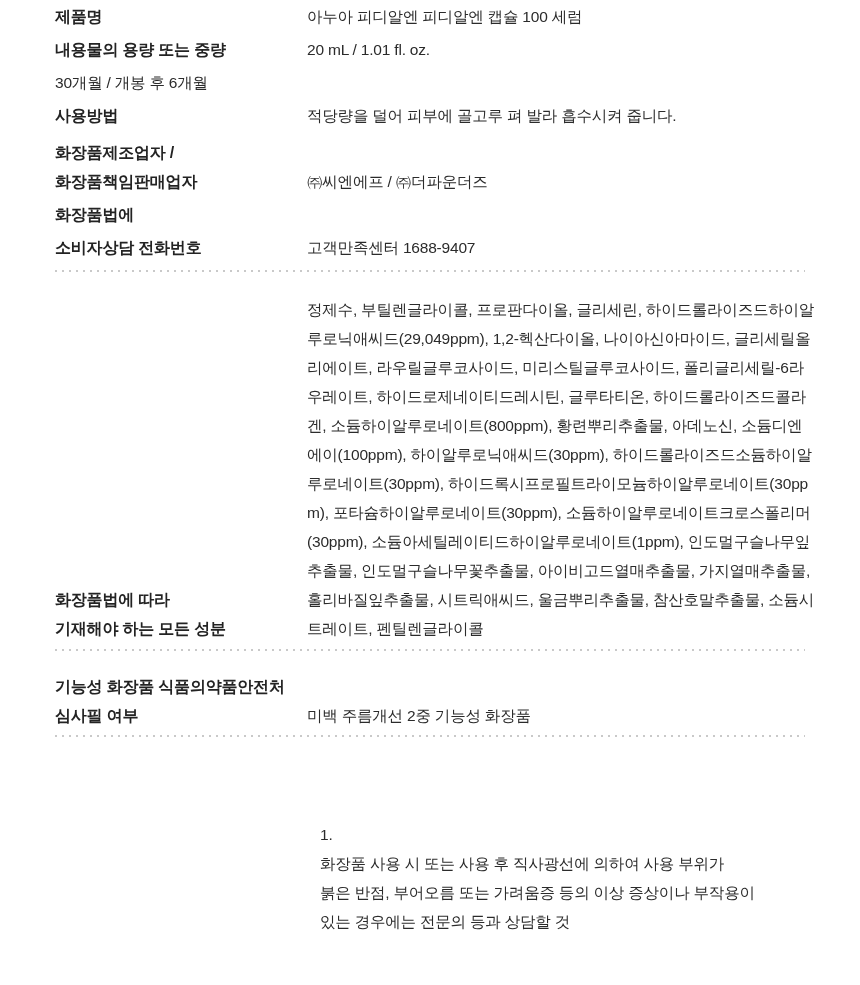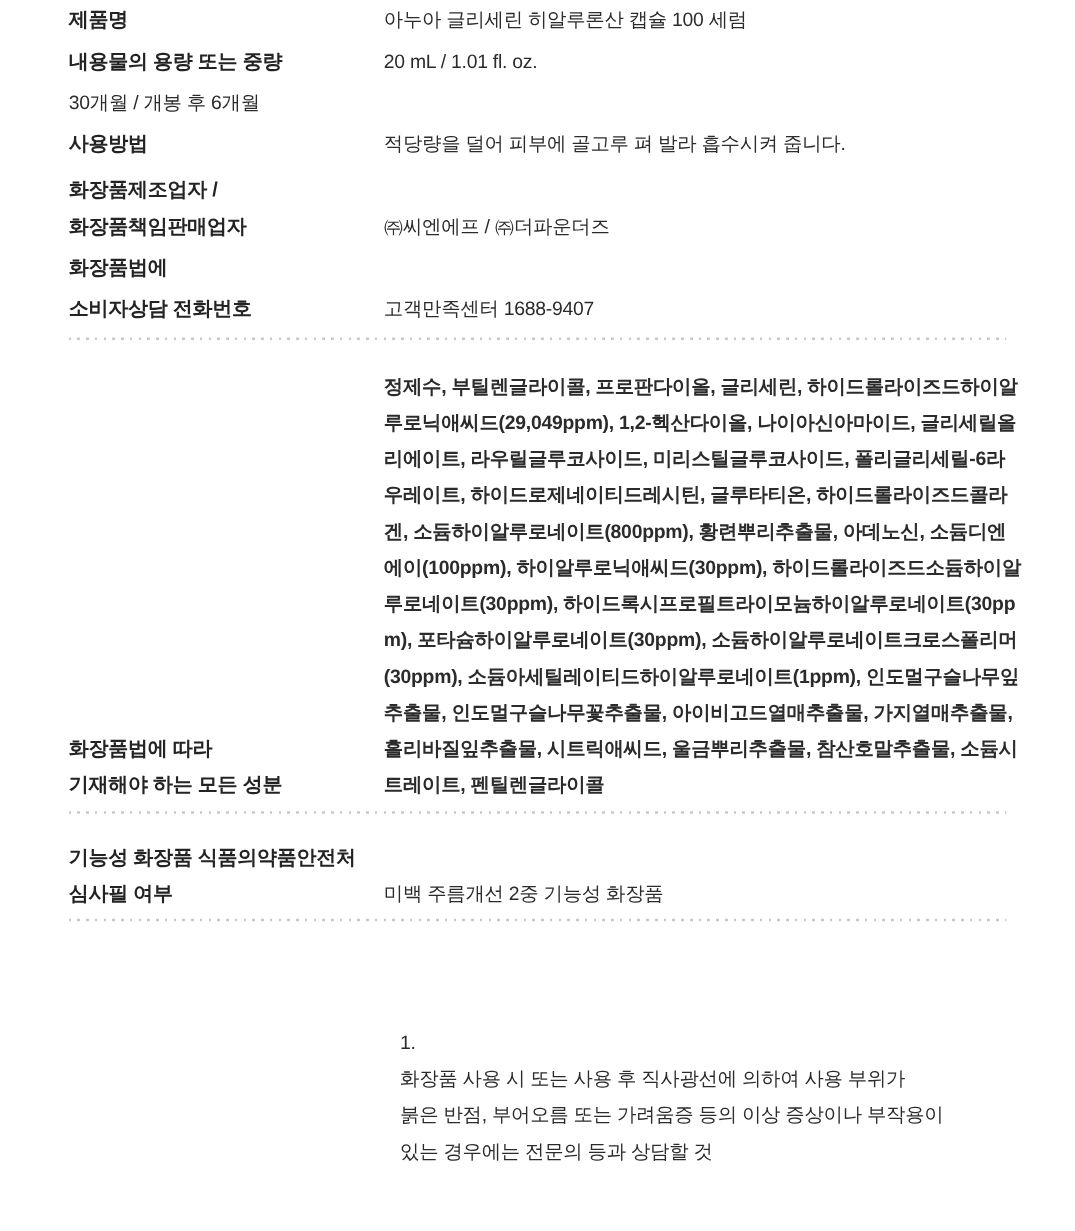--- a/index.html
+++ b/index.html
@@ -35,21 +35,20 @@
   .cell-value {
     flex: 1;
     font-size: 15.5px;
     font-weight: 400;
     line-height: 29px;
     white-space: pre-line;
   }
   .row-ingredients .cell-value {
     white-space: normal;
     word-break: break-all;
-    font-weight: bold;
   }
   .divider {
     height: 2px;
     background-image: repeating-linear-gradient(90deg, #c9c9c9 0 2px, transparent 2px 7px);
     margin-right: 12px;
   }
   .divider-1 { margin-top: 8px; margin-bottom: 23px; }
   .divider-2 { margin-top: 6px; margin-bottom: 21px; }
   .divider-3 { margin-top: 5px; margin-bottom: 25px; }
   .care-item {
@@ -61,21 +60,21 @@
   .care-num { font-weight: 400; }
   .care-text { white-space: pre-line; }
 </style>
 </head>
 <body>
 
 <div class="sheet">
 
   <div class="row">
     <div class="cell-label">제품명</div>
-    <div class="cell-value">아누아 글리세린 히알루론산 캡슐 100 세럼</div>
+    <div class="cell-value">아누아 피디알엔 피디알엔 캡슐 100 세럼</div>
   </div>
 
   <div class="row">
     <div class="cell-label">내용물의 용량 또는 중량</div>
     <div class="cell-value">20 mL / 1.01 fl. oz.</div>
   </div>
 
 
   <div class="row">
     <div class="cell-value">30개월 / 개봉 후 6개월</div>

